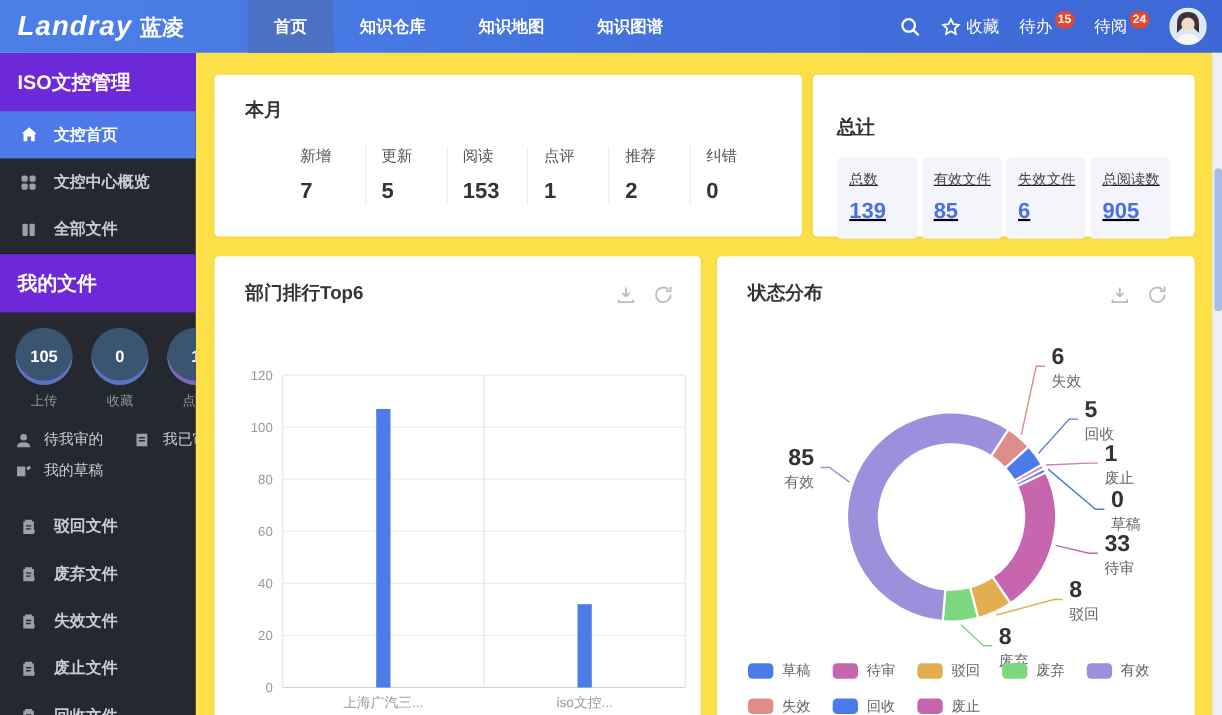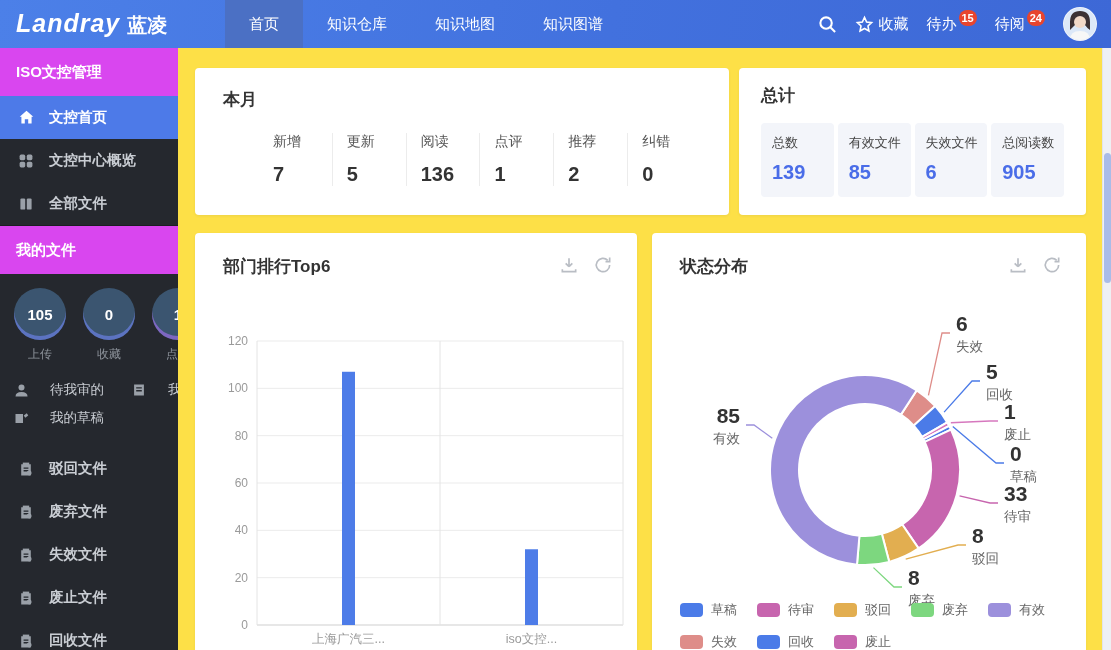--- a/index.html
+++ b/index.html
@@ -8,71 +8,71 @@
 
   
   .navbar { position:absolute; top:0; left:0; width:1111px; height:48px;
     background:linear-gradient(100deg,#4c80e8 0%,#4271de 55%,#3d68d6 100%);
     display:flex; align-items:center; color:#fff; z-index:30; }
   .logo { width:225px; padding-left:16px; display:flex; align-items:baseline; gap:7px; }
   .logo .brand { font-size:25px; font-weight:bold; font-style:italic; letter-spacing:1px; }
   .logo .brand-cn { font-size:20px; font-weight:bold; }
   .kb-switch { display:flex; align-items:center; gap:6px; font-size:15px; padding:0 26px; height:48px; cursor:pointer; }
   .caret-down { width:0; height:0; border-left:5px solid transparent; border-right:5px solid transparent; border-top:6px solid #fff; }
-  .nav-menu { display:flex; height:48px; }
+  .nav-menu { display:flex; height:48px;font-weight:bold; }
   .nav-item { padding:0 24px; display:flex; align-items:center; font-size:15px; height:48px; cursor:pointer; }
   .nav-item.active { background:#4b70c4; }
   .nav-right { margin-left:auto; display:flex; align-items:center; gap:18px; padding-right:14px; }
   .nav-act { display:flex; align-items:center; gap:5px; font-size:15px; position:relative; cursor:pointer; }
   .badge { background:#e8452e; color:#fff; font-size:11px; font-weight:bold; min-width:17px; height:16px;
     border-radius:9px; display:flex; align-items:center; justify-content:center; padding:0 3px; margin:-12px 0 0 -3px; }
   .avatar { width:34px; height:34px; border-radius:50%; background:#dfe9f8; overflow:hidden; border:1px solid rgba(255,255,255,.5); }
 
   
   .sidebar { position:absolute; top:48px; left:0; width:178px; height:602px; background:#25282e; color:#c9cdd3; overflow:hidden; z-index:20; }
-  .side-header { padding:15px 16px 14px 16px; color:#fff; font-size:15px; font-weight:bold; background:#d946ef; border-top:1px solid #1b1e23; }
+  .side-header { padding:15px 16px 14px 16px; color:#fff; font-size:18px; font-weight:bold; background:#6d28d9; border-top:1px solid #1b1e23; }
   .side-item { display:flex; align-items:center; gap:14px; padding:10px 16px 10px 18px; font-size:14.5px; cursor:pointer; }
   .side-item.big { padding-top:12px; padding-bottom:12px;font-weight:bold; }
   .side-item.active { background:#4d7ae8; color:#fff; }
   .side-item .si { width:17px; height:17px; flex:0 0 17px; color:#9aa0a8; display:flex; align-items:center; }
   .side-item.active .si { color:#fff; }
   .circles { display:flex; gap:17px; padding:14px 0 6px 14px; width:250px; }
   .circle-wrap { width:52px; text-align:center; }
   .circle { width:52px; height:52px; border-radius:50%; background:#3b5570; color:#fff; font-size:15px; font-weight:bold;
     display:flex; align-items:center; justify-content:center; box-shadow:inset 0 -4px 0 rgba(104,126,220,.75); }
   .circle-label { margin-top:6px; font-size:12px; color:#8d939b; }
   .quick-links { padding:12px 0 4px 14px; font-size:13.5px; }
   .ql-row { display:flex; gap:10px; margin-bottom:10px; }
-  .ql { display:flex; align-items:center; gap:21px; cursor:pointer; white-space:nowrap; }
+  .ql { display:flex; align-items:center; gap:11px; cursor:pointer; white-space:nowrap; }
   .ql:nth-child(2) { margin-left:18px; }
   .ql .si { width:15px; height:15px; color:#9aa0a8; }
   .side-gap { height:6px; }
 
   
   .main { position:absolute; top:48px; left:178px; width:925px; height:602px; padding:20px 17px 0 17px; background:#fde047; }
   .row1 { display:flex; gap:10px; }
   .card { background:#fff; border-radius:4px; box-shadow:0 1px 3px rgba(30,40,80,.07); }
   .card-title { font-size:17px; font-weight:bold; color:#333; }
   .month-card { width:540px; height:147px; padding:20px 28px; }
-  .total-card { width:347px; height:147px; padding:16px 22px; }
+  .total-card { width:347px; height:147px; padding:36px 22px;text-decoration:underline; }
   .stats6 { display:flex; margin-top:22px; }
   .stat6 { flex:1; padding-left:2px; border-left:1px solid #ececec; padding-left:14px; }
   .stat6:first-child { border-left:none; padding-left:2px;margin-left:48px; }
   .stat-label { font-size:14px; color:#555; }
   .stat-value { font-size:20px; font-weight:bold; color:#333; margin-top:12px; }
   .boxes4 { display:flex; gap:4px; margin-top:16px; }
   .box4 { width:74px; height:74px; background:#f3f5fa; border-radius:4px; padding:11px 0 0 11px; }
   .box4 .stat-label { font-size:13px; color:#444; white-space:nowrap; }
   .box4 .stat-value { color:#4a6de8; margin-top:9px; }
 
   .row2 { display:flex; gap:15px; margin-top:18px; }
   .chart-card { height:482px; position:relative; padding:22px 24px 0 28px; }
   .bar-card { width:445px; }
   .donut-card { width:437px; }
-  .card-head { display:flex; align-items:flex-start; }
+  .card-head { display:flex; align-items:flex-end; }
   .card-tools { margin-left:auto; display:flex; gap:14px; color:#b9bdc4; }
   .tool { width:20px; height:20px; cursor:pointer; }
   .chart-body { position:absolute; left:0; top:0; width:100%; height:100%; }
 
   .donut-legend { position:absolute; left:28px; top:368px; width:390px; display:flex; flex-wrap:wrap; row-gap:14px; column-gap:20px; }
   .lg-item { display:flex; align-items:center; gap:8px; font-size:13px; color:#666; cursor:pointer; }
   .lg-swatch { width:23px; height:14px; border-radius:4px; }
 
   
   .scrollbar { position:absolute; right:0; top:48px; width:9px; height:602px; background:#eef0f3; border-left:1px solid #e2e4e8; z-index:40; }
@@ -273,21 +273,21 @@
         <div class="stat6">
           <div class="stat-label">新增</div>
           <div class="stat-value">7</div>
         </div>
         <div class="stat6">
           <div class="stat-label">更新</div>
           <div class="stat-value">5</div>
         </div>
         <div class="stat6">
           <div class="stat-label">阅读</div>
-          <div class="stat-value">136</div>
+          <div class="stat-value">153</div>
         </div>
         <div class="stat6">
           <div class="stat-label">点评</div>
           <div class="stat-value">1</div>
         </div>
         <div class="stat6">
           <div class="stat-label">推荐</div>
           <div class="stat-value">2</div>
         </div>
         <div class="stat6">

